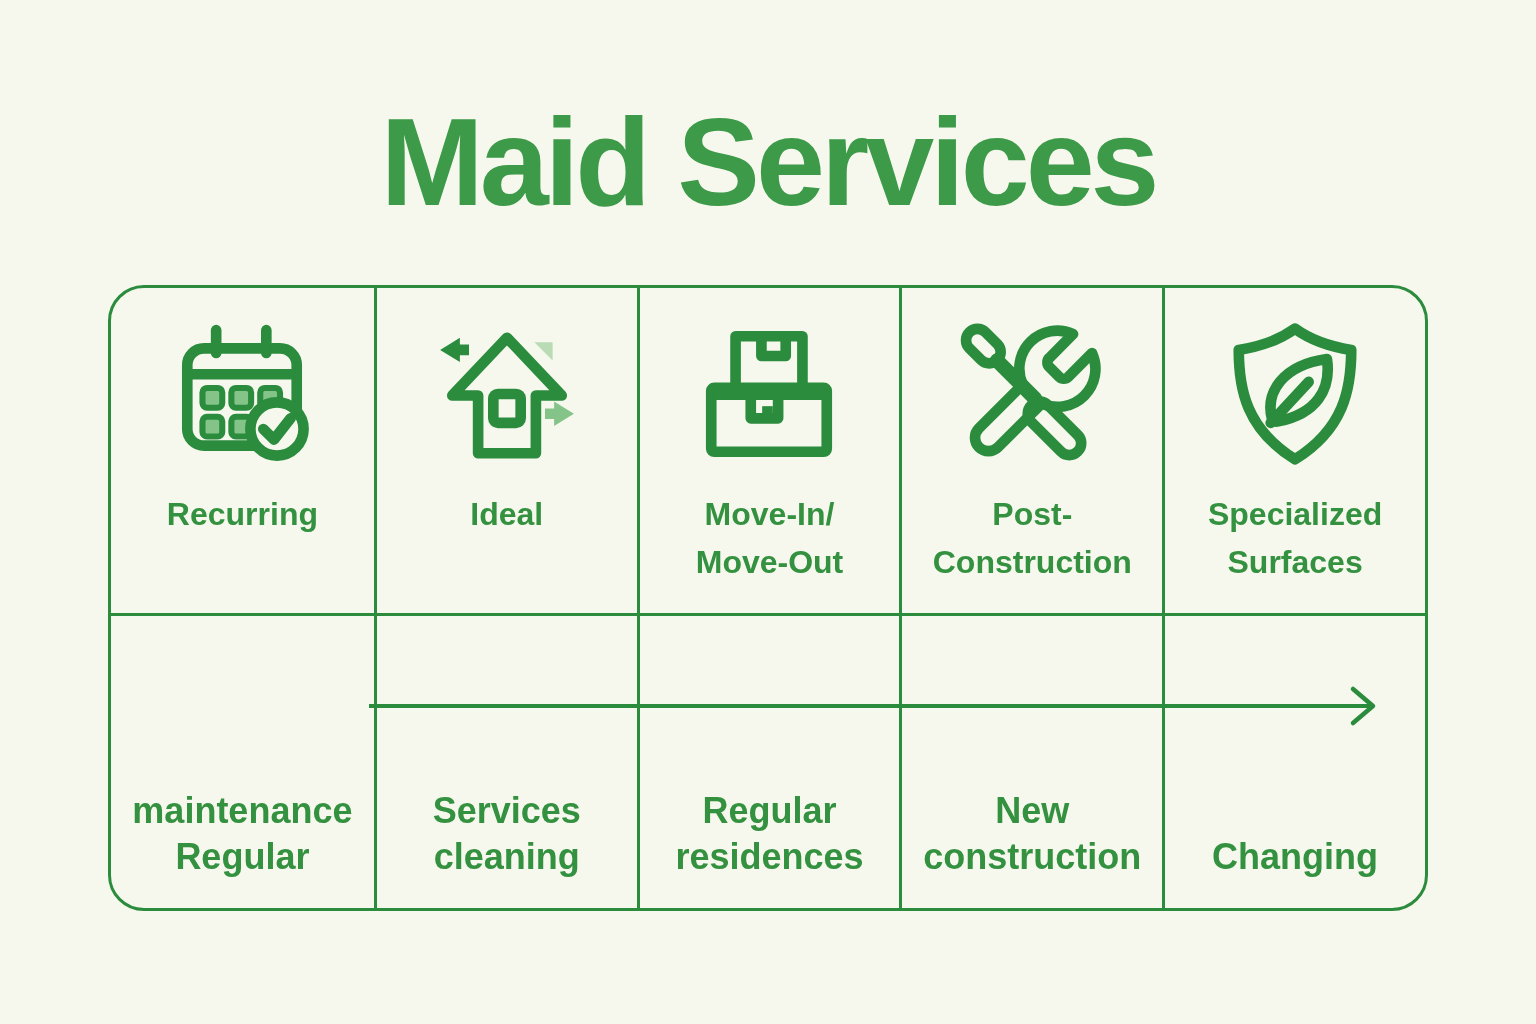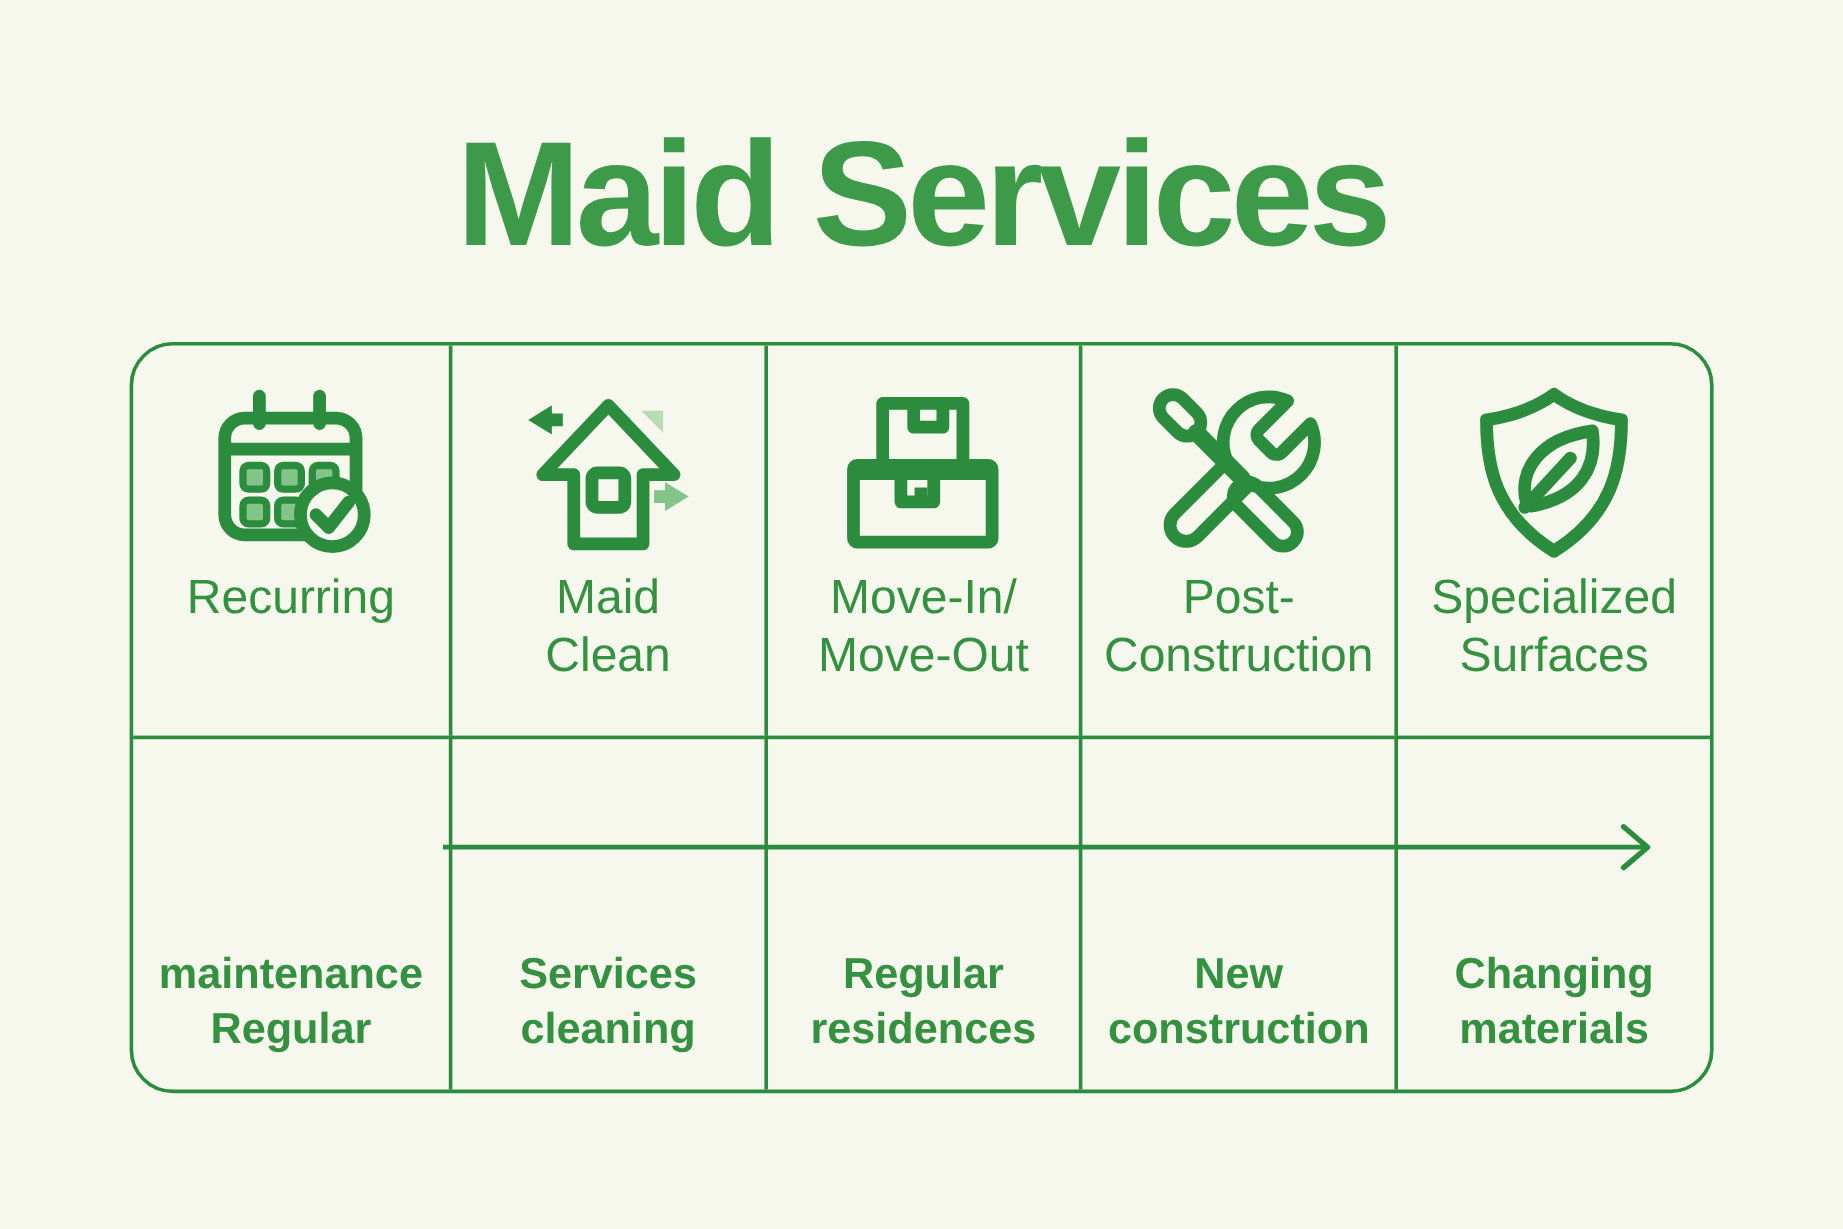--- a/index.html
+++ b/index.html
@@ -24,22 +24,22 @@
     position:absolute;left:108px;top:285px;width:1320px;height:626px;
     border:3px solid var(--line);border-radius:36px;
     display:grid;grid-template-columns:repeat(5,1fr);grid-template-rows:325px 1fr;
   }
   .cell{position:relative;}
   .cell.bl{border-left:3px solid var(--line);}
   .cell.bt{border-top:3px solid var(--line);}
   .icon-box{position:absolute;top:30px;left:0;right:0;display:flex;justify-content:center;}
   .icon-box svg{width:152px;height:152px;}
   .hlabel{
-    position:absolute;top:186px;left:0;right:0;text-align:center;
-    font-size:40px;font-weight:400;color:var(--text);line-height:48px;white-space:nowrap;
+    position:absolute;top:202px;left:0;right:0;text-align:center;
+    font-size:32px;font-weight:700;color:var(--text);line-height:48px;white-space:nowrap;
   }
   .ideal{
     position:absolute;top:66px;left:0;right:0;text-align:center;
     font-size:41px;font-weight:400;color:var(--text);letter-spacing:-1px;
   }
   .desc{
     position:absolute;bottom:28px;left:0;right:0;text-align:center;
     font-size:36px;font-weight:700;color:var(--text);line-height:46px;white-space:nowrap;
   }
   .arrow-wrap{position:absolute;left:258px;top:394px;width:1030px;height:48px;}
@@ -80,22 +80,21 @@
       <div class="icon-box">
         <svg viewBox="0 0 100 100">
           <polygon points="68,16 80,28 80,16" fill="var(--pale)"></polygon>
           <polygon points="94,63 81,55 81,59.5 75,59.5 75,66.5 81,66.5 81,71" fill="var(--light)"></polygon>
           <polygon points="6,21 19,13 19,17.5 25,17.5 25,24.5 19,24.5 19,29" fill="var(--line)"></polygon>
           <path class="ic" d="M31,89 L31,51 L14,51 L50,13 L86,51 L69,51 L69,89 Z" stroke-width="7.5" stroke-linejoin="round"></path>
           <rect class="ic" x="41" y="50" width="18" height="19" rx="3" stroke-width="6.5"></rect>
         </svg>
       </div>
       <div class="hlabel">
-        <span style="display:block">Maid</span>
-        <span style="display:block">Clean</span>
+        <span style="display:block">Ideal</span>
       </div>
     </div>
 
     <div class="cell bl">
       <div class="icon-box">
         <svg viewBox="0 0 100 100">
           <path class="ic" d="M28,46 L28,12 L72,12 L72,46" stroke-width="7.5" stroke-linejoin="round"></path>
           <path class="ic" d="M45,13 L45,25 L61,25 L61,13" stroke-width="6" stroke-linejoin="round"></path>
           <rect class="ic" x="12" y="46" width="76" height="42" rx="2" stroke-width="7"></rect>
           <line class="ic" x1="13" y1="50.5" x2="87" y2="50.5" stroke-width="7"></line>
@@ -162,21 +161,20 @@
     <div class="cell bl bt">
       <div class="desc">
         <span style="display:block">New</span>
         <span style="display:block">construction</span>
       </div>
     </div>
 
     <div class="cell bl bt">
       <div class="desc">
         <span style="display:block">Changing</span>
-        <span style="display:block">materials</span>
       </div>
     </div>
 
     <div class="arrow-wrap">
       <svg width="1030" height="48" viewBox="0 0 1030 48">
         <line x1="0" y1="24" x2="1002" y2="24" stroke="var(--line)" stroke-width="4"></line>
         <polyline points="984,7 1004,24 984,41" fill="none" stroke="var(--line)" stroke-width="4.5" stroke-linecap="round" stroke-linejoin="round"></polyline>
       </svg>
     </div>
 

